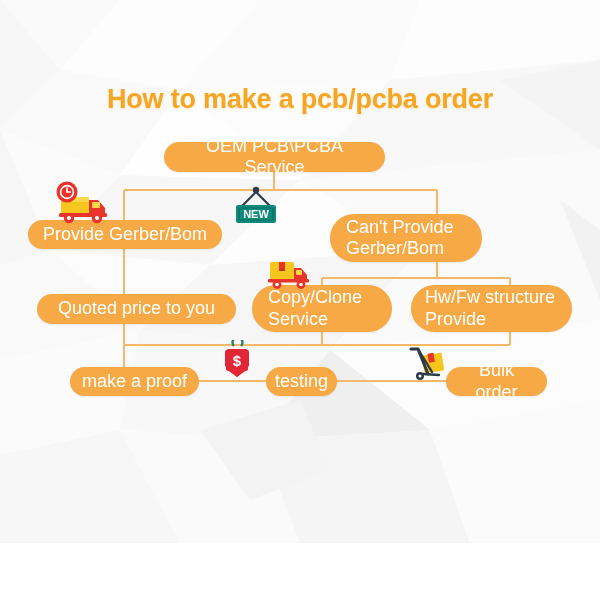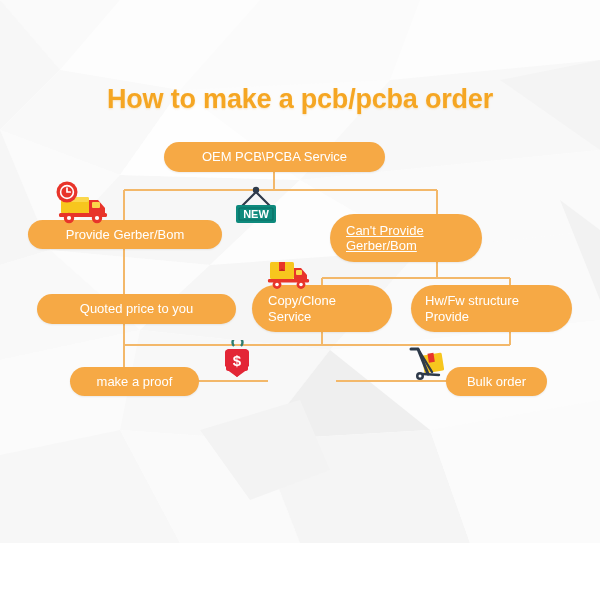--- a/index.html
+++ b/index.html
@@ -39,21 +39,21 @@
     left: 0; top: 0;
     width: 600px; height: 600px;
   }
   
   .pill {
     position: absolute;
     box-sizing: border-box;
     background: #F6A945;
     border-radius: 22px;
     color: #ffffff;
-    font-size: 13px;
+    font-size: 18px;
     display: flex;
     align-items: center;
     justify-content: center;
     text-align: center;
     line-height: 1.18;
     padding: 2px 10px;
     box-shadow: 0 1px 2px rgba(0,0,0,0.07);
   }
   .pill.two-line { border-radius: 24px; }
   .icon-wrap {
@@ -133,21 +133,21 @@
   </svg>
 
   <div class="pill" style="left:164px; top:142px; width:221px; height:30px;">
     <span>OEM PCB\PCBA Service</span>
   </div>
 
   <div class="pill" style="left:28px; top:220px; width:194px; height:29px;">
     <span>Provide Gerber/Bom</span>
   </div>
 
-  <div class="pill two-line" style="left:330px; top:214px; width:152px; height:48px; white-space:pre-line; justify-content:flex-start; padding-left:16px; text-align:left;text-decoration:underline;">
+  <div class="pill two-line" style="left:330px; top:214px; width:152px; height:48px; white-space:pre-line; justify-content:flex-start; padding-left:16px; text-align:left;">
     <span>Can't Provide
 Gerber/Bom</span>
   </div>
 
   <div class="pill two-line" style="left:252px; top:285px; width:140px; height:47px; white-space:pre-line; justify-content:flex-start; padding-left:16px; text-align:left;">
     <span>Copy/Clone
 Service</span>
   </div>
 
   <div class="pill" style="left:37px; top:294px; width:199px; height:30px;">
@@ -156,20 +156,23 @@
 
   <div class="pill two-line" style="left:411px; top:285px; width:161px; height:47px; white-space:pre-line; justify-content:flex-start; padding-left:14px; text-align:left;">
     <span>Hw/Fw structure
 Provide</span>
   </div>
 
   <div class="pill" style="left:70px; top:367px; width:129px; height:29px;">
     <span>make a proof</span>
   </div>
 
+  <div class="pill" style="left:266px; top:367px; width:71px; height:29px;">
+    <span>testing</span>
+  </div>
 
   <div class="pill" style="left:446px; top:367px; width:101px; height:29px;">
     <span>Bulk order</span>
   </div>
 
   <div class="icon-wrap" style="left:47px; top:181px;">
     <svg width="66" height="44" viewBox="0 0 66 44">
 
       <rect x="14" y="16" width="28" height="17" rx="2" fill="#F7C61E"></rect>
       <rect x="14" y="16" width="28" height="5" rx="2" fill="#FBD74B"></rect>

